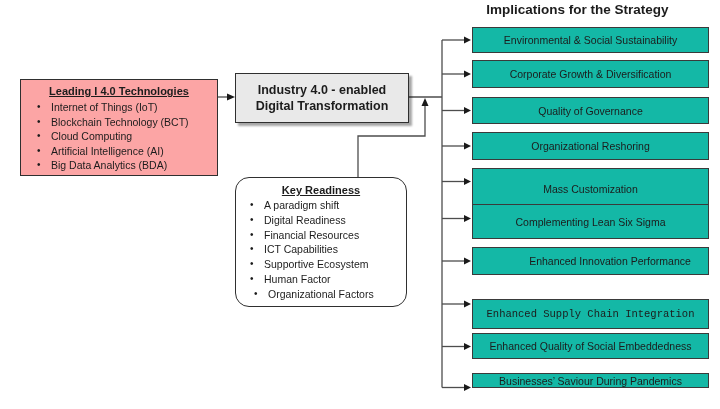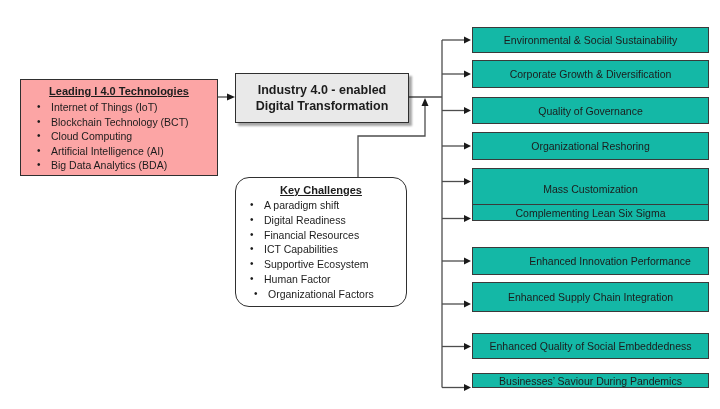--- a/index.html
+++ b/index.html
@@ -120,23 +120,23 @@
     justify-content: center;
     text-align: center;
     font-size: 10.5px;
     box-sizing: border-box;
   }
   .impl-box:nth-child(1)  { top: 27px;  height: 26px; }
   .impl-box:nth-child(2)  { top: 60px;  height: 28px; }
   .impl-box:nth-child(3)  { top: 97px;  height: 27px; }
   .impl-box:nth-child(4)  { top: 132px; height: 28px; }
   .impl-box:nth-child(5)  { top: 168px; height: 41px; }
-  .impl-box:nth-child(6)  { top: 204px; height: 17px; justify-content: center; }
+  .impl-box:nth-child(6)  { top: 204px; height: 35px; justify-content: center; }
   .impl-box:nth-child(7)  { top: 247px; height: 28px; padding-left: 39px; }
-  .impl-box:nth-child(8)  { top: 282px; height: 30px; }
+  .impl-box:nth-child(8)  { top: 299px; height: 30px; font-family: Liberation Mono, monospace; }
   .impl-box:nth-child(9)  { top: 333px; height: 26px; }
   .impl-box:nth-child(10) { top: 373px; height: 15px; }
 </style>
 </head>
 <body>
 
 <div class="canvas">
 
   <svg class="connectors">
 
@@ -192,32 +192,33 @@
       <li>Artificial Intelligence (AI)</li>
       <li>Big Data Analytics (BDA)</li>
     </ul>
   </div>
 
   <div class="center-box">
     <span>Industry 4.0 - enabled Digital Transformation</span>
   </div>
 
   <div class="challenges-box">
-    <div class="challenges-title">Key Challenges</div>
+    <div class="challenges-title">Key Readiness</div>
     <ul class="bullet-list">
       <li>A paradigm shift</li>
       <li>Digital Readiness</li>
       <li>Financial Resources</li>
       <li>ICT Capabilities</li>
       <li>Supportive Ecosystem</li>
       <li>Human Factor</li>
       <li>Organizational Factors</li>
     </ul>
   </div>
 
+  <div class="implications-title">Implications for the Strategy</div>
 
   <div class="impl-col">
     <div class="impl-box">
         <span>Environmental &amp; Social Sustainability</span>
       </div>
     <div class="impl-box">
         <span>Corporate Growth &amp; Diversification</span>
       </div>
     <div class="impl-box">
         <span>Quality of Governance</span>

